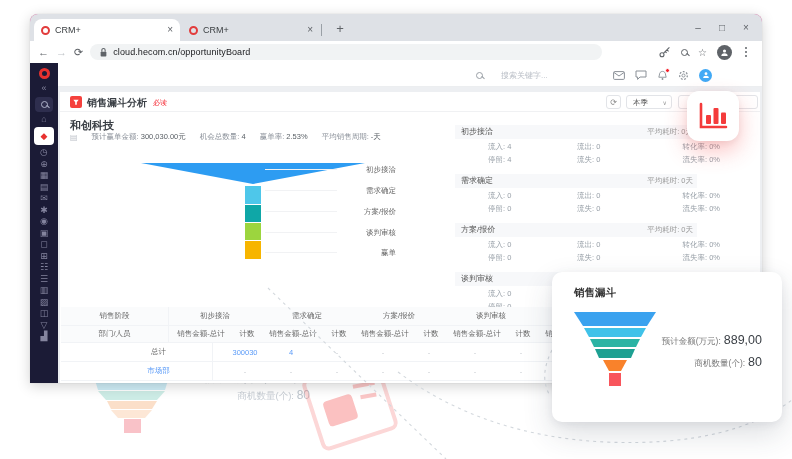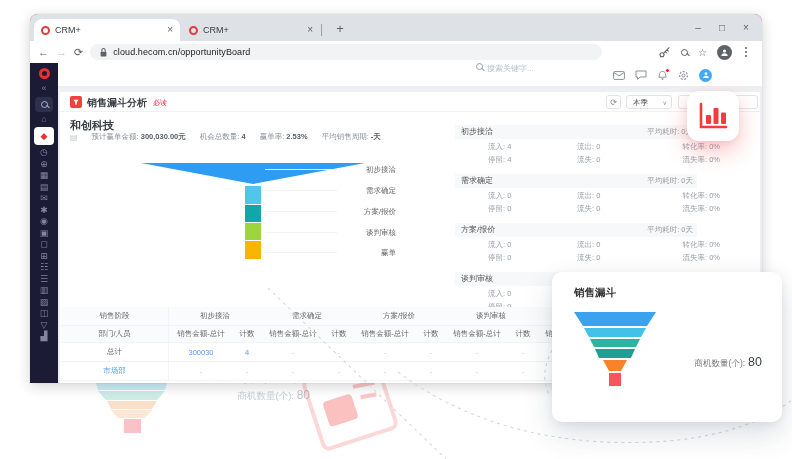--- a/index.html
+++ b/index.html
@@ -49,21 +49,21 @@
   .sidebar{width:28px;background:#1b1b36;height:100%;display:flex;flex-direction:column;align-items:center;padding-top:5px;flex:none;}
   .logo-ring{width:11px;height:11px;border:3px solid #e8312f;border-radius:50%;margin-bottom:4px;flex:none;}
   .sb-glyph{font-size:9px;color:#84849e;line-height:11.5px;height:11.5px;}
   .sb-search{width:18px;height:15px;background:#2e2e4e;border-radius:4px;display:flex;align-items:center;justify-content:center;margin:2px 0;}
   .sb-search .mag{border-color:#aeb2c9;}
   .sb-search .mag:after{background:#aeb2c9;}
   .sb-active{width:20px;height:18px;background:#fff;border-radius:4px;display:flex;align-items:center;justify-content:center;color:#e8312f;font-size:9px;margin:2px 0;}
 
   .main{flex:1;position:relative;background:#edeff2;}
   .topbar{position:absolute;left:0;top:0;width:100%;height:24px;background:#fff;border-bottom:1px solid #eceef0;}
-  .tb-search{position:absolute;left:418px;top:0;height:24px;display:flex;align-items:flex-start;gap:2px;}
+  .tb-search{position:absolute;left:418px;top:0;height:24px;display:flex;align-items:center;gap:16px;}
   .tb-search .mag{border-color:#9aa0a6;}
   .tb-search .mag:after{background:#9aa0a6;}
   .tb-search input{border:none;outline:none;background:transparent;font-size:8px;color:#333;width:84px;}
   .tb-search input::placeholder{color:#b9bec6;}
   .tb-icons{position:absolute;right:50px;top:0;height:24px;display:flex;align-items:center;gap:10px;}
   .bell-wrap{position:relative;display:flex;}
   .badge{position:absolute;right:-2px;top:-2px;width:5px;height:5px;background:#f5222d;border-radius:50%;border:1px solid #fff;}
   .avatar-blue{width:13px;height:13px;border-radius:50%;background:#41a9f5;display:flex;align-items:center;justify-content:center;}
 
   .card{position:absolute;left:2px;top:29px;width:700px;height:291px;background:#fff;}
@@ -74,21 +74,21 @@
   .btn{position:absolute;border:1px solid #e2e4e8;border-radius:3px;background:#fff;}
   .refresh-btn{left:546px;top:3px;width:15px;height:14px;display:flex;align-items:center;justify-content:center;font-size:8px;color:#888;}
   .dropdown{left:566px;top:3px;width:46px;height:14px;font-size:7.5px;color:#555;}
   .dropdown .dv{position:absolute;left:6px;top:2px;}
   .dropdown .ch{position:absolute;right:4px;top:3px;font-size:6px;color:#999;}
   .hidden-btn{left:618px;top:3px;width:80px;height:14px;}
 
   .company{position:absolute;left:10px;top:26px;font-size:11px;font-weight:700;color:#3a3f45;}
   .stats{position:absolute;left:10px;top:40px;display:flex;gap:14px;font-size:7.5px;color:#8a9099;align-items:center;}
   .stats .ic{color:#b9bec6;font-size:8px;}
-  .stats b{color:#5a6066;font-weight:700;}
+  .stats b{color:#5a6066;font-weight:400;}
 
   .funnel-svg{position:absolute;left:68px;top:66px;}
   .f-label{position:absolute;left:180px;width:156px;text-align:right;font-size:7.5px;color:#666;line-height:9px;}
   .f-line{position:absolute;left:205px;width:72px;height:1px;background:#f1f2f4;}
 
   .panel{position:absolute;left:395px;top:33px;width:242px;}
   .sec{position:absolute;left:0;width:242px;}
   .sec-band{position:absolute;left:0;top:0;width:100%;height:14px;background:#f7f8fa;line-height:14px;}
   .sec-band .nm{position:absolute;left:6px;font-size:8px;color:#555;}
   .sec-band .avg{position:absolute;right:4px;font-size:7.5px;color:#999;}
@@ -98,21 +98,21 @@
   .sec-row .f3{position:absolute;right:4px;}
 
   .table-wrap{position:absolute;left:1px;top:215px;width:692px;height:76px;overflow:hidden;font-size:7.5px;color:#666;}
   .trow{display:flex;width:568px;align-items:stretch;border-bottom:1px solid #f1f3f6;}
   .trow.hdr{background:#fafbfc;}
   .tcell{display:flex;align-items:center;justify-content:center;text-align:center;}
   .c0{width:108px;border-right:1px solid #f1f3f6;flex:none;}
   .cg{width:92px;flex:none;}
   .ca{width:64px;flex:none;}
   .cc{width:28px;flex:none;}
-  .h1{height:19px;}.h2{height:17px;}.hd{height:19px;}
+  .h1{height:19px;}.h2{height:17px;}.hd{height:19px;padding-left:44px;}
   .blue{color:#5b9bf8;}
   .dim{color:#c2c6cc;}
 
   
   .icon-card{position:absolute;left:687px;top:91px;width:52px;height:50px;background:#fff;border-radius:12px;z-index:9;box-shadow:0 10px 22px rgba(244,60,60,.30),0 2px 6px rgba(0,0,0,.06);display:flex;align-items:center;justify-content:center;}
   .popup{position:absolute;left:552px;top:272px;width:230px;height:150px;background:#fff;border-radius:10px;z-index:9;box-shadow:0 12px 30px rgba(45,55,75,.16),0 2px 8px rgba(45,55,75,.08);}
   .popup-title{position:absolute;left:22px;top:14px;font-size:10.5px;font-weight:700;color:#333;}
   .popup-funnel{position:absolute;left:18px;top:36px;}
   .pm{position:absolute;left:100px;width:110px;text-align:right;white-space:nowrap;}
   .pm .lb{font-size:8.5px;color:#777;}
@@ -445,18 +445,21 @@
   <div class="popup">
     <div class="popup-title">销售漏斗</div>
     <svg class="popup-funnel" width="92" height="86">
       <polygon points="4,4 86,4 77,18 13,18" fill="#3AA2EF"></polygon>
       <polygon points="14,20 76,20 71,29 19,29" fill="#40C2E9"></polygon>
       <polygon points="20,31 70,31 66,39 24,39" fill="#2BB4A4"></polygon>
       <polygon points="25,41 65,41 61,50 29,50" fill="#1DA092"></polygon>
       <polygon points="33,52 57,52 51,63 39,63" fill="#F9822B"></polygon>
       <rect x="39" y="65" width="12" height="13" fill="#F8555C"></rect>
     </svg>
+    <div class="pm pm1">
+      <span class="lb">预计金额(万元):</span><span class="vl">889,00</span>
+    </div>
     <div class="pm pm2">
       <span class="lb">商机数量(个):</span><span class="vl">80</span>
     </div>
   </div>
 
 </div>
 
 </body></html>

